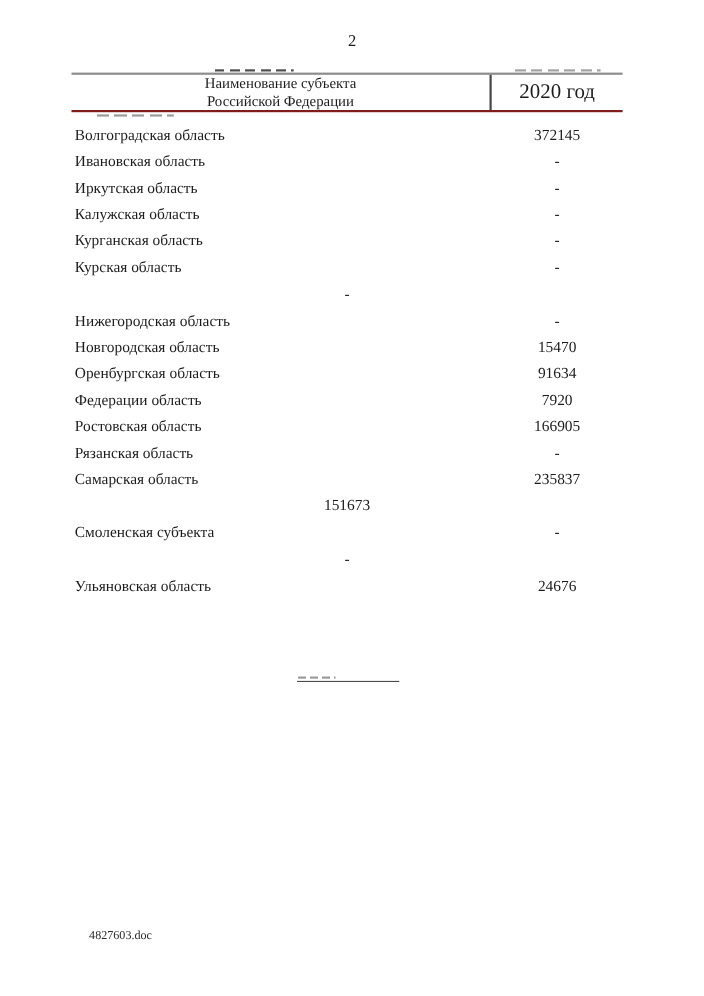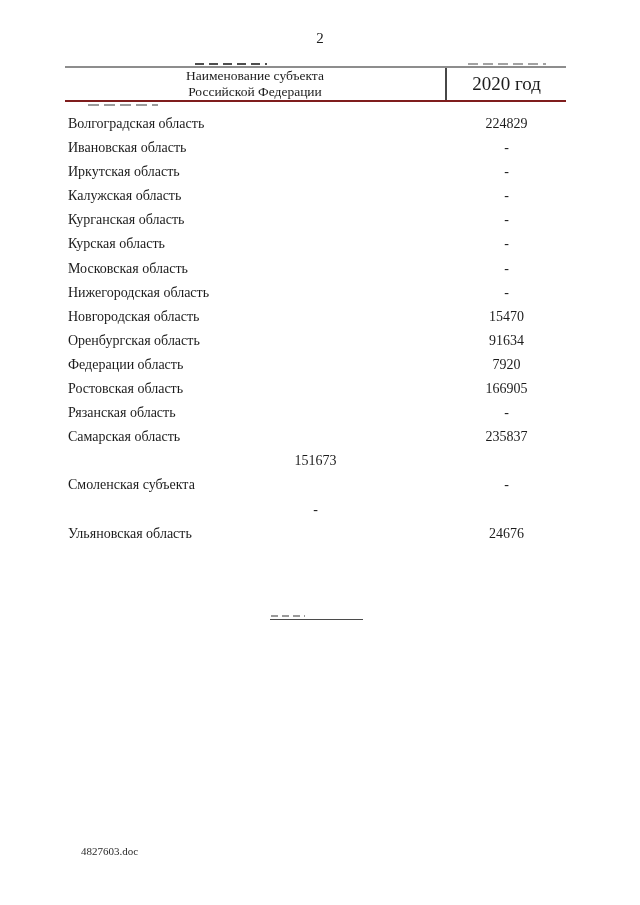--- a/index.html
+++ b/index.html
@@ -114,21 +114,21 @@
       <div class="th-name">
         <span>Наименование субъекта</span>
         <span>Российской Федерации</span>
       </div>
       <div class="th-year">2020 год</div>
     </div>
 
     <div class="tbody">
       <div class="row">
         <div class="cell-name">Волгоградская область</div>
-        <div class="cell-value">224829</div>
+        <div class="cell-value">372145</div>
       </div>
       <div class="row">
         <div class="cell-name">Ивановская область</div>
         <div class="cell-value">-</div>
       </div>
       <div class="row">
         <div class="cell-name">Иркутская область</div>
         <div class="cell-value">-</div>
       </div>
       <div class="row">
@@ -137,21 +137,20 @@
       </div>
       <div class="row">
         <div class="cell-name">Курганская область</div>
         <div class="cell-value">-</div>
       </div>
       <div class="row">
         <div class="cell-name">Курская область</div>
         <div class="cell-value">-</div>
       </div>
       <div class="row">
-        <div class="cell-name">Московская область</div>
         <div class="cell-value">-</div>
       </div>
       <div class="row">
         <div class="cell-name">Нижегородская область</div>
         <div class="cell-value">-</div>
       </div>
       <div class="row">
         <div class="cell-name">Новгородская область</div>
         <div class="cell-value">15470</div>
       </div>

